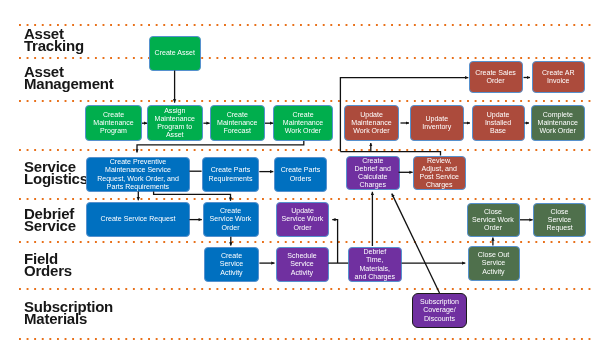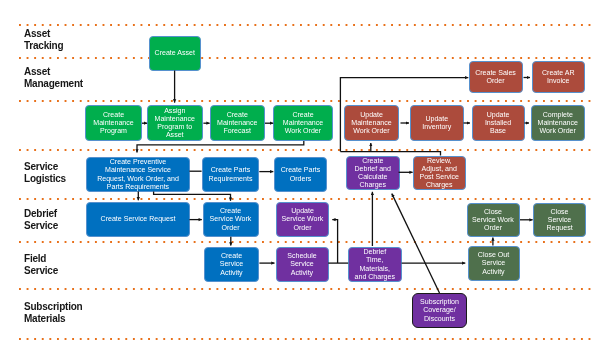--- a/index.html
+++ b/index.html
@@ -2,21 +2,21 @@
 <html><head>
 <meta charset="utf-8">
 <style>
   html,body{margin:0;padding:0;background:#ffffff;}
   body{width:610px;height:343px;overflow:hidden;font-family:"Liberation Sans",sans-serif;}
   #stage{position:relative;width:610px;height:343px;background:#fff;}
   .lane-line{position:absolute;left:19px;width:572px;height:2px;
      background-image:linear-gradient(to right,#E8701A 0 2px,transparent 2px 7.6px);
      background-size:7.6px 2px;background-repeat:repeat-x;}
   .lane-label{position:absolute;left:24px;width:70px;color:#171717;font-weight:bold;
-     font-size:10px;line-height:11.8px;letter-spacing:-0.22px;white-space:pre-line;
+     font-size:15px;line-height:11.8px;letter-spacing:-0.22px;white-space:pre-line;
      display:flex;align-items:center;}
   .node{position:absolute;box-sizing:border-box;display:flex;align-items:center;
      justify-content:center;text-align:center;color:#fff;border-radius:4px;
      border:1px solid #5691CE;font-size:7.05px;line-height:8.1px;padding:0 1px;}
   svg.wires{position:absolute;left:0;top:0;width:610px;height:343px;overflow:visible;}
 </style>
 </head>
 <body>
 
 <div id="stage">
@@ -30,21 +30,21 @@
     <div class="lane-line" style="top: 337.5px;"></div>
     <div class="lane-label" style="top: 23.5px; height: 33.5px;">Asset
 Tracking</div>
     <div class="lane-label" style="top: 57px; height: 42.5px;">Asset
 Management</div>
     <div class="lane-label" style="top: 148.5px; height: 49.5px;">Service
 Logistics</div>
     <div class="lane-label" style="top: 198px; height: 43px;">Debrief
 Service</div>
     <div class="lane-label" style="top: 241px; height: 47px;">Field
-Service</div>
+Orders</div>
     <div class="lane-label" style="top: 288px; height: 49.5px;">Subscription
 Materials</div>
     <div class="node" style="left: 148.5px; top: 36px; width: 52.5px; height: 34.5px; background: rgb(0, 174, 77);">
       <span style="white-space: pre-line;">Create Asset</span>
     </div>
     <div class="node" style="left: 468.5px; top: 61px; width: 54px; height: 32px; background: rgb(172, 75, 60);">
       <span style="white-space: pre-line;">Create Sales
 Order</span>
     </div>
     <div class="node" style="left: 531.5px; top: 61px; width: 53.5px; height: 32px; background: rgb(172, 75, 60);">

